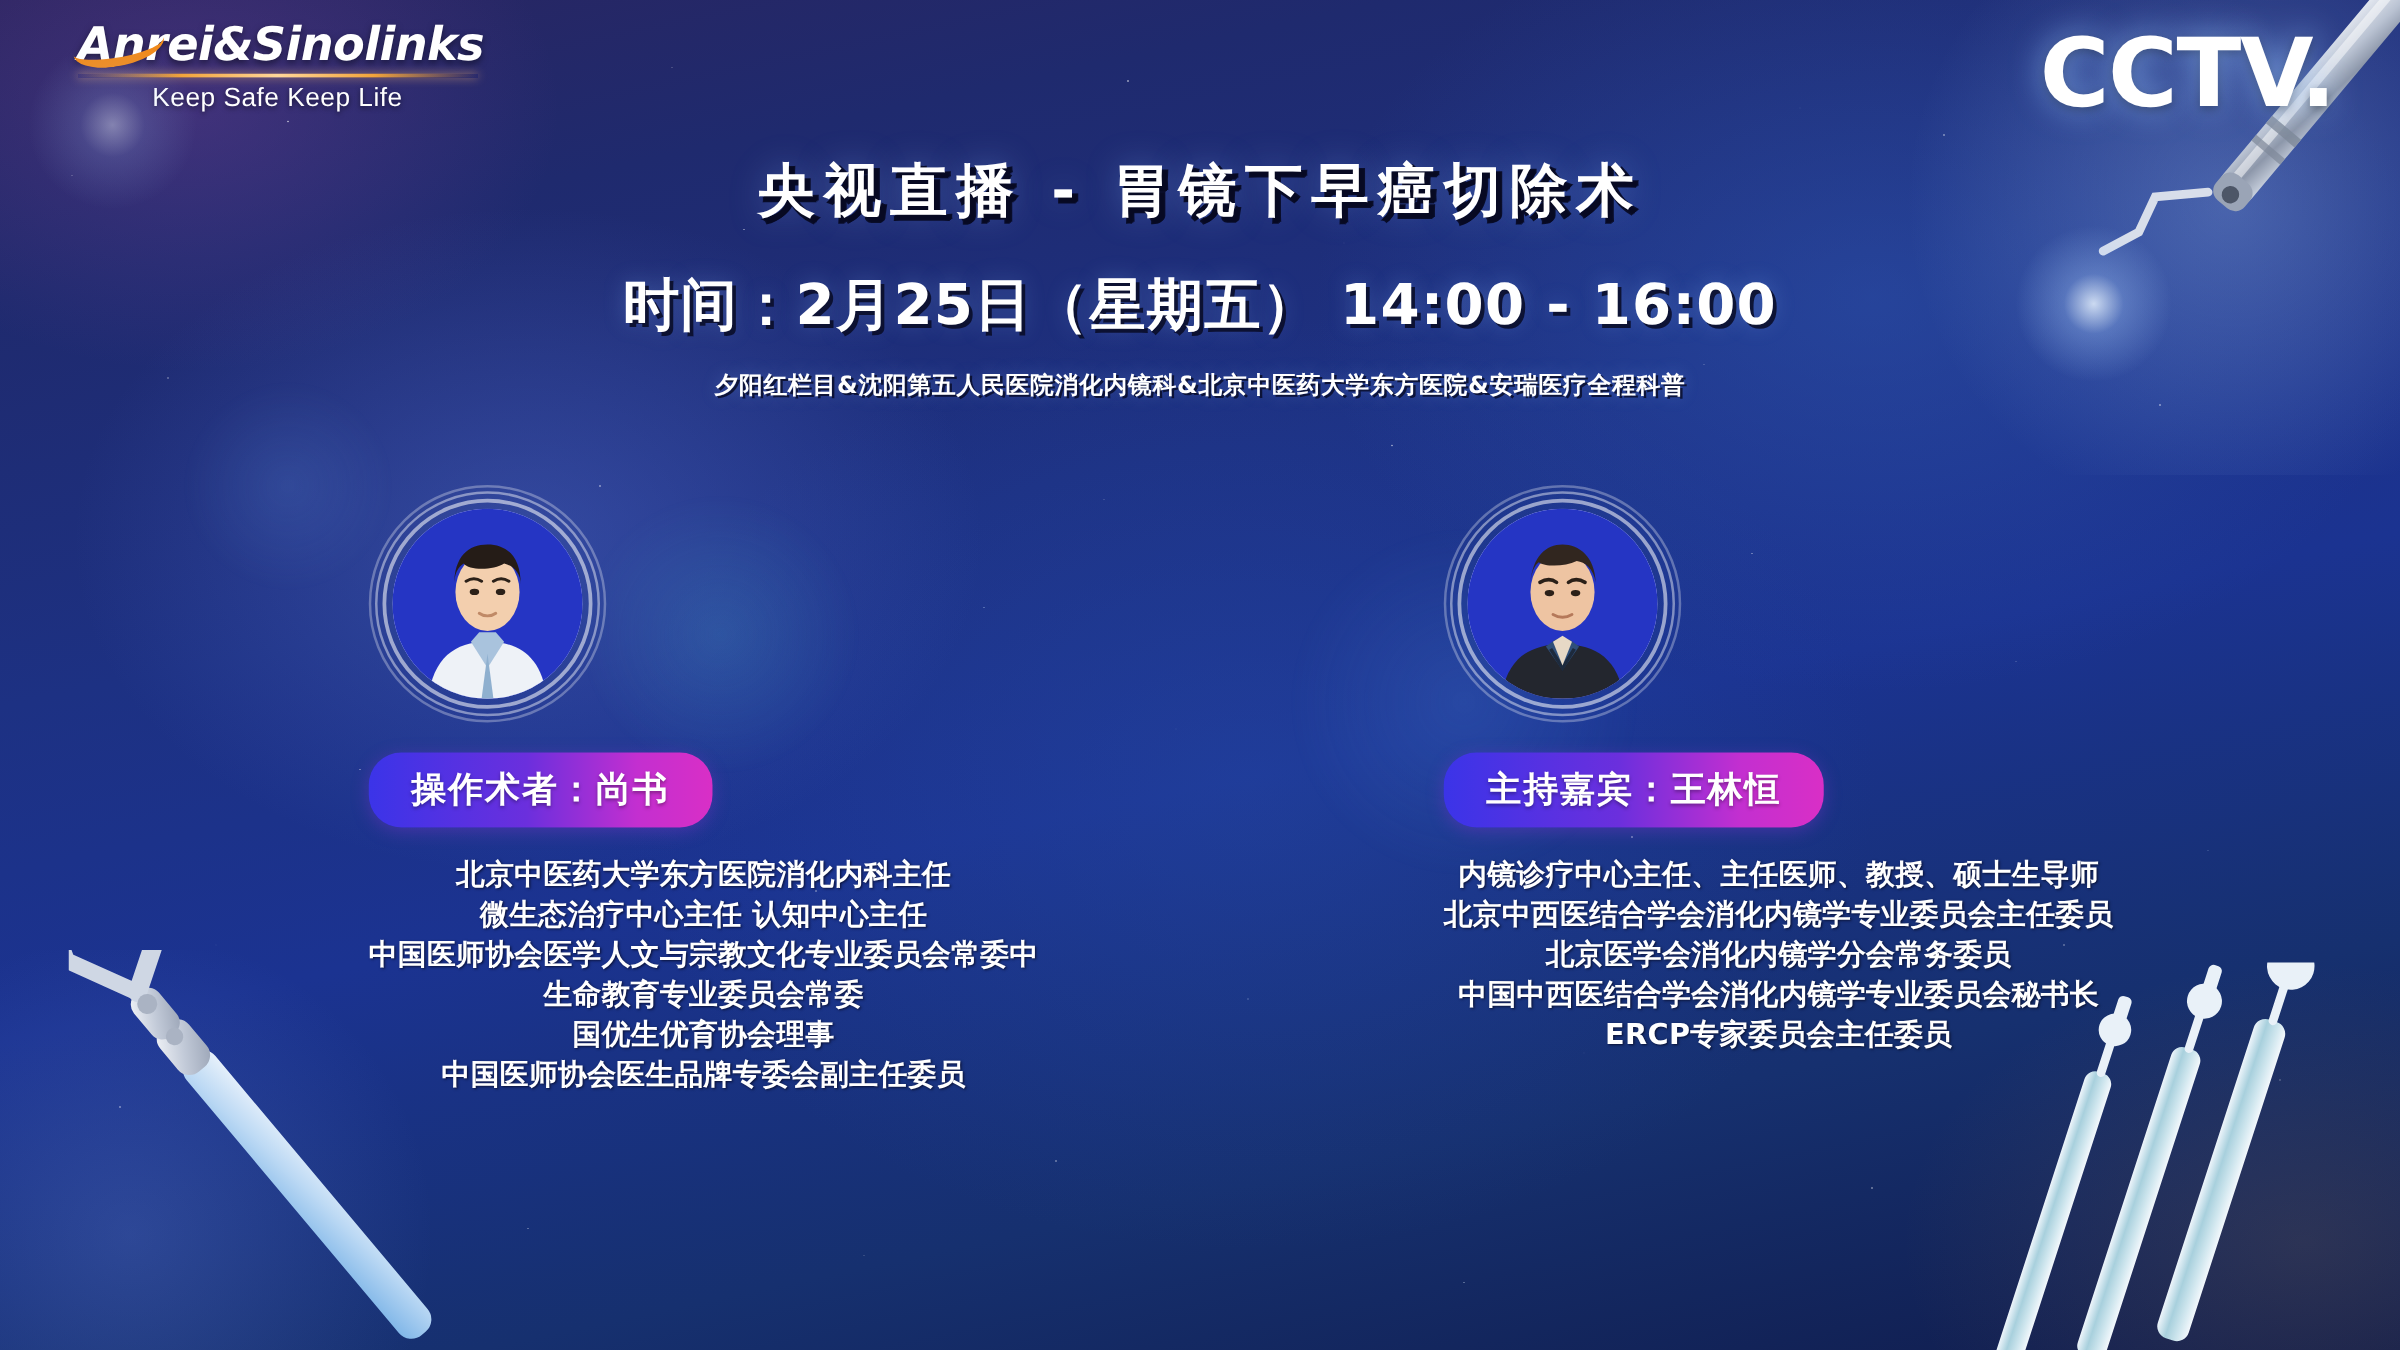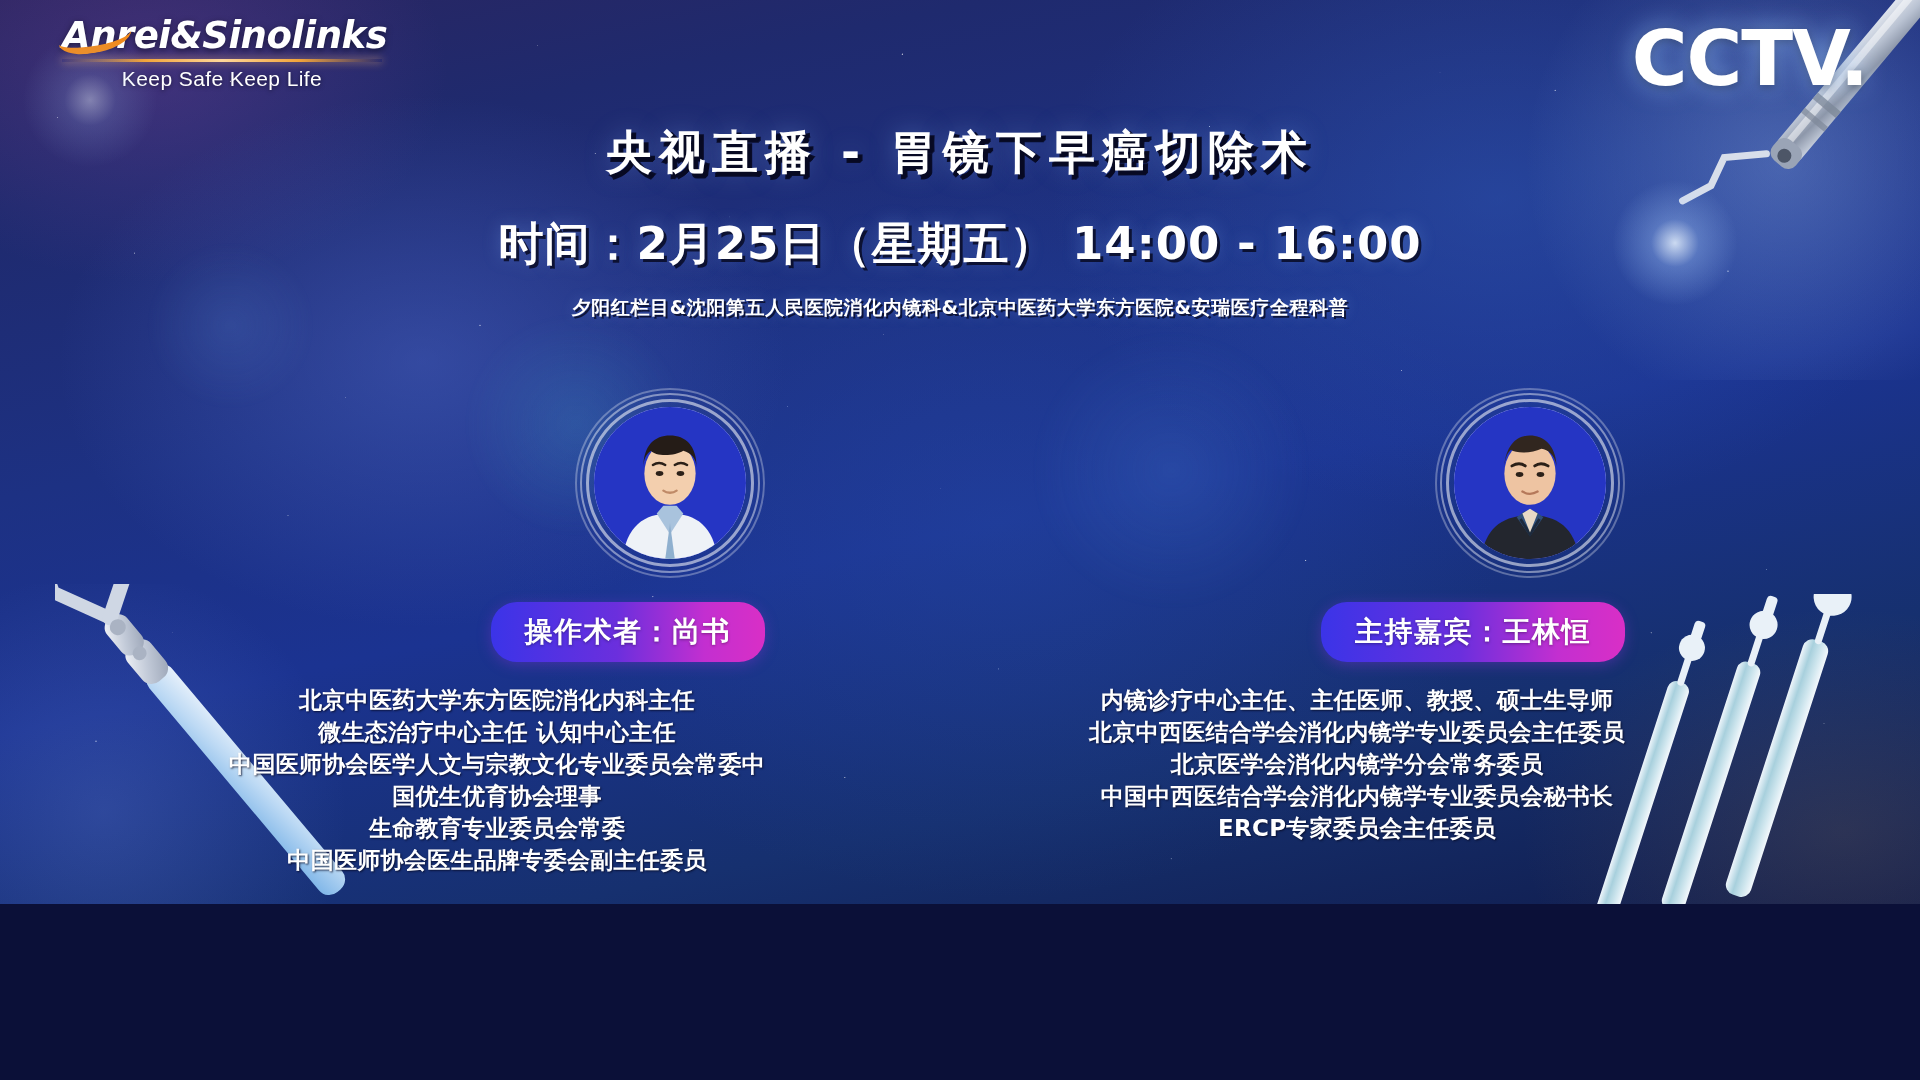--- a/index.html
+++ b/index.html
@@ -1,19 +1,19 @@
 <!DOCTYPE html>
 <html><head>
 <meta charset="utf-8">
 <style>
   html,body{margin:0;padding:0;background:#0b1038;}
   body{width:1920px;height:1080px;overflow:hidden;font-family:"Liberation Sans","DejaVu Sans",sans-serif;}
 
   #poster{
-    position:relative;width:1920px;height:904px;overflow:hidden;
+    position:relative;width:1920px;height:1080px;overflow:hidden;
     background:
       radial-gradient(ellipse 520px 380px at 22% 40%, rgba(86,112,210,.40), rgba(0,0,0,0) 70%),
       radial-gradient(ellipse 620px 440px at 78% 22%, rgba(52,96,190,.40), rgba(0,0,0,0) 72%),
       radial-gradient(ellipse 700px 520px at 52% 58%, rgba(40,78,170,.36), rgba(0,0,0,0) 72%),
       radial-gradient(ellipse 420px 300px at 8%  8%, rgba(120,70,160,.34), rgba(0,0,0,0) 70%),
       radial-gradient(ellipse 460px 320px at 96% 92%, rgba(150,120,80,.20), rgba(0,0,0,0) 70%),
       linear-gradient(168deg,#2a2560 0%,#1f2a6e 16%,#1d3183 38%,#1b3391 56%,#16306f 78%,#101c4c 100%);
   }
 
   
@@ -123,21 +123,21 @@
   }
   .orgline{
     position:absolute;left:0;right:0;top:295px;text-align:center;
     color:#fff;font-size:19px;font-weight:700;letter-spacing:.6px;
     font-family:"DejaVu Sans",sans-serif;
     text-shadow:2px 2px 0 rgba(8,10,35,.8),0 0 14px rgba(140,185,255,.28);
   }
 
   
   .people{position:absolute;left:0;right:0;top:388px;display:flex;justify-content:center;gap:390px;}
-  .person{width:470px;display:flex;flex-direction:column;align-items:flex-end;}
+  .person{width:470px;display:flex;flex-direction:column;align-items:flex-start;}
 
   .avatar-wrap{position:relative;width:190px;height:190px;}
   .ring{position:absolute;border-radius:50%;border:2px solid rgba(255,255,255,.55);}
   .ring.r1{inset:0;border-width:2px;opacity:.55;}
   .ring.r2{inset:5px;border-width:2px;opacity:.8;}
   .ring.r3{inset:11px;border-width:3px;opacity:1;}
   .avatar{
     position:absolute;inset:19px;border-radius:50%;overflow:hidden;
     background:#2535c4;box-shadow:inset 0 0 0 2px rgba(255,255,255,.9);
   }
@@ -298,22 +298,22 @@
             <path d="M62 61c4-2.5 9-2.5 13 0M85 61c4-2.5 9-2.5 13 0" stroke="#2b2018" stroke-width="2.6" fill="none" stroke-linecap="round"></path>
             <path d="M73 88c4 3 10 3 14 0" stroke="#c08a67" stroke-width="2.4" fill="none" stroke-linecap="round"></path>
           </svg>
         </div>
       </div>
       <div class="badge">操作术者：尚书</div>
       <div class="creds">
         <div class="line">北京中医药大学东方医院消化内科主任</div>
         <div class="line">微生态治疗中心主任  认知中心主任</div>
         <div class="line">中国医师协会医学人文与宗教文化专业委员会常委中</div>
+        <div class="line">生命教育专业委员会常委</div>
         <div class="line">国优生优育协会理事</div>
-        <div class="line">生命教育专业委员会常委</div>
         <div class="line">中国医师协会医生品牌专委会副主任委员</div>
       </div>
     </div>
 
     <div class="person">
       <div class="avatar-wrap">
         <div class="ring r1"></div>
         <div class="ring r2"></div>
         <div class="ring r3"></div>
         <div class="avatar">

